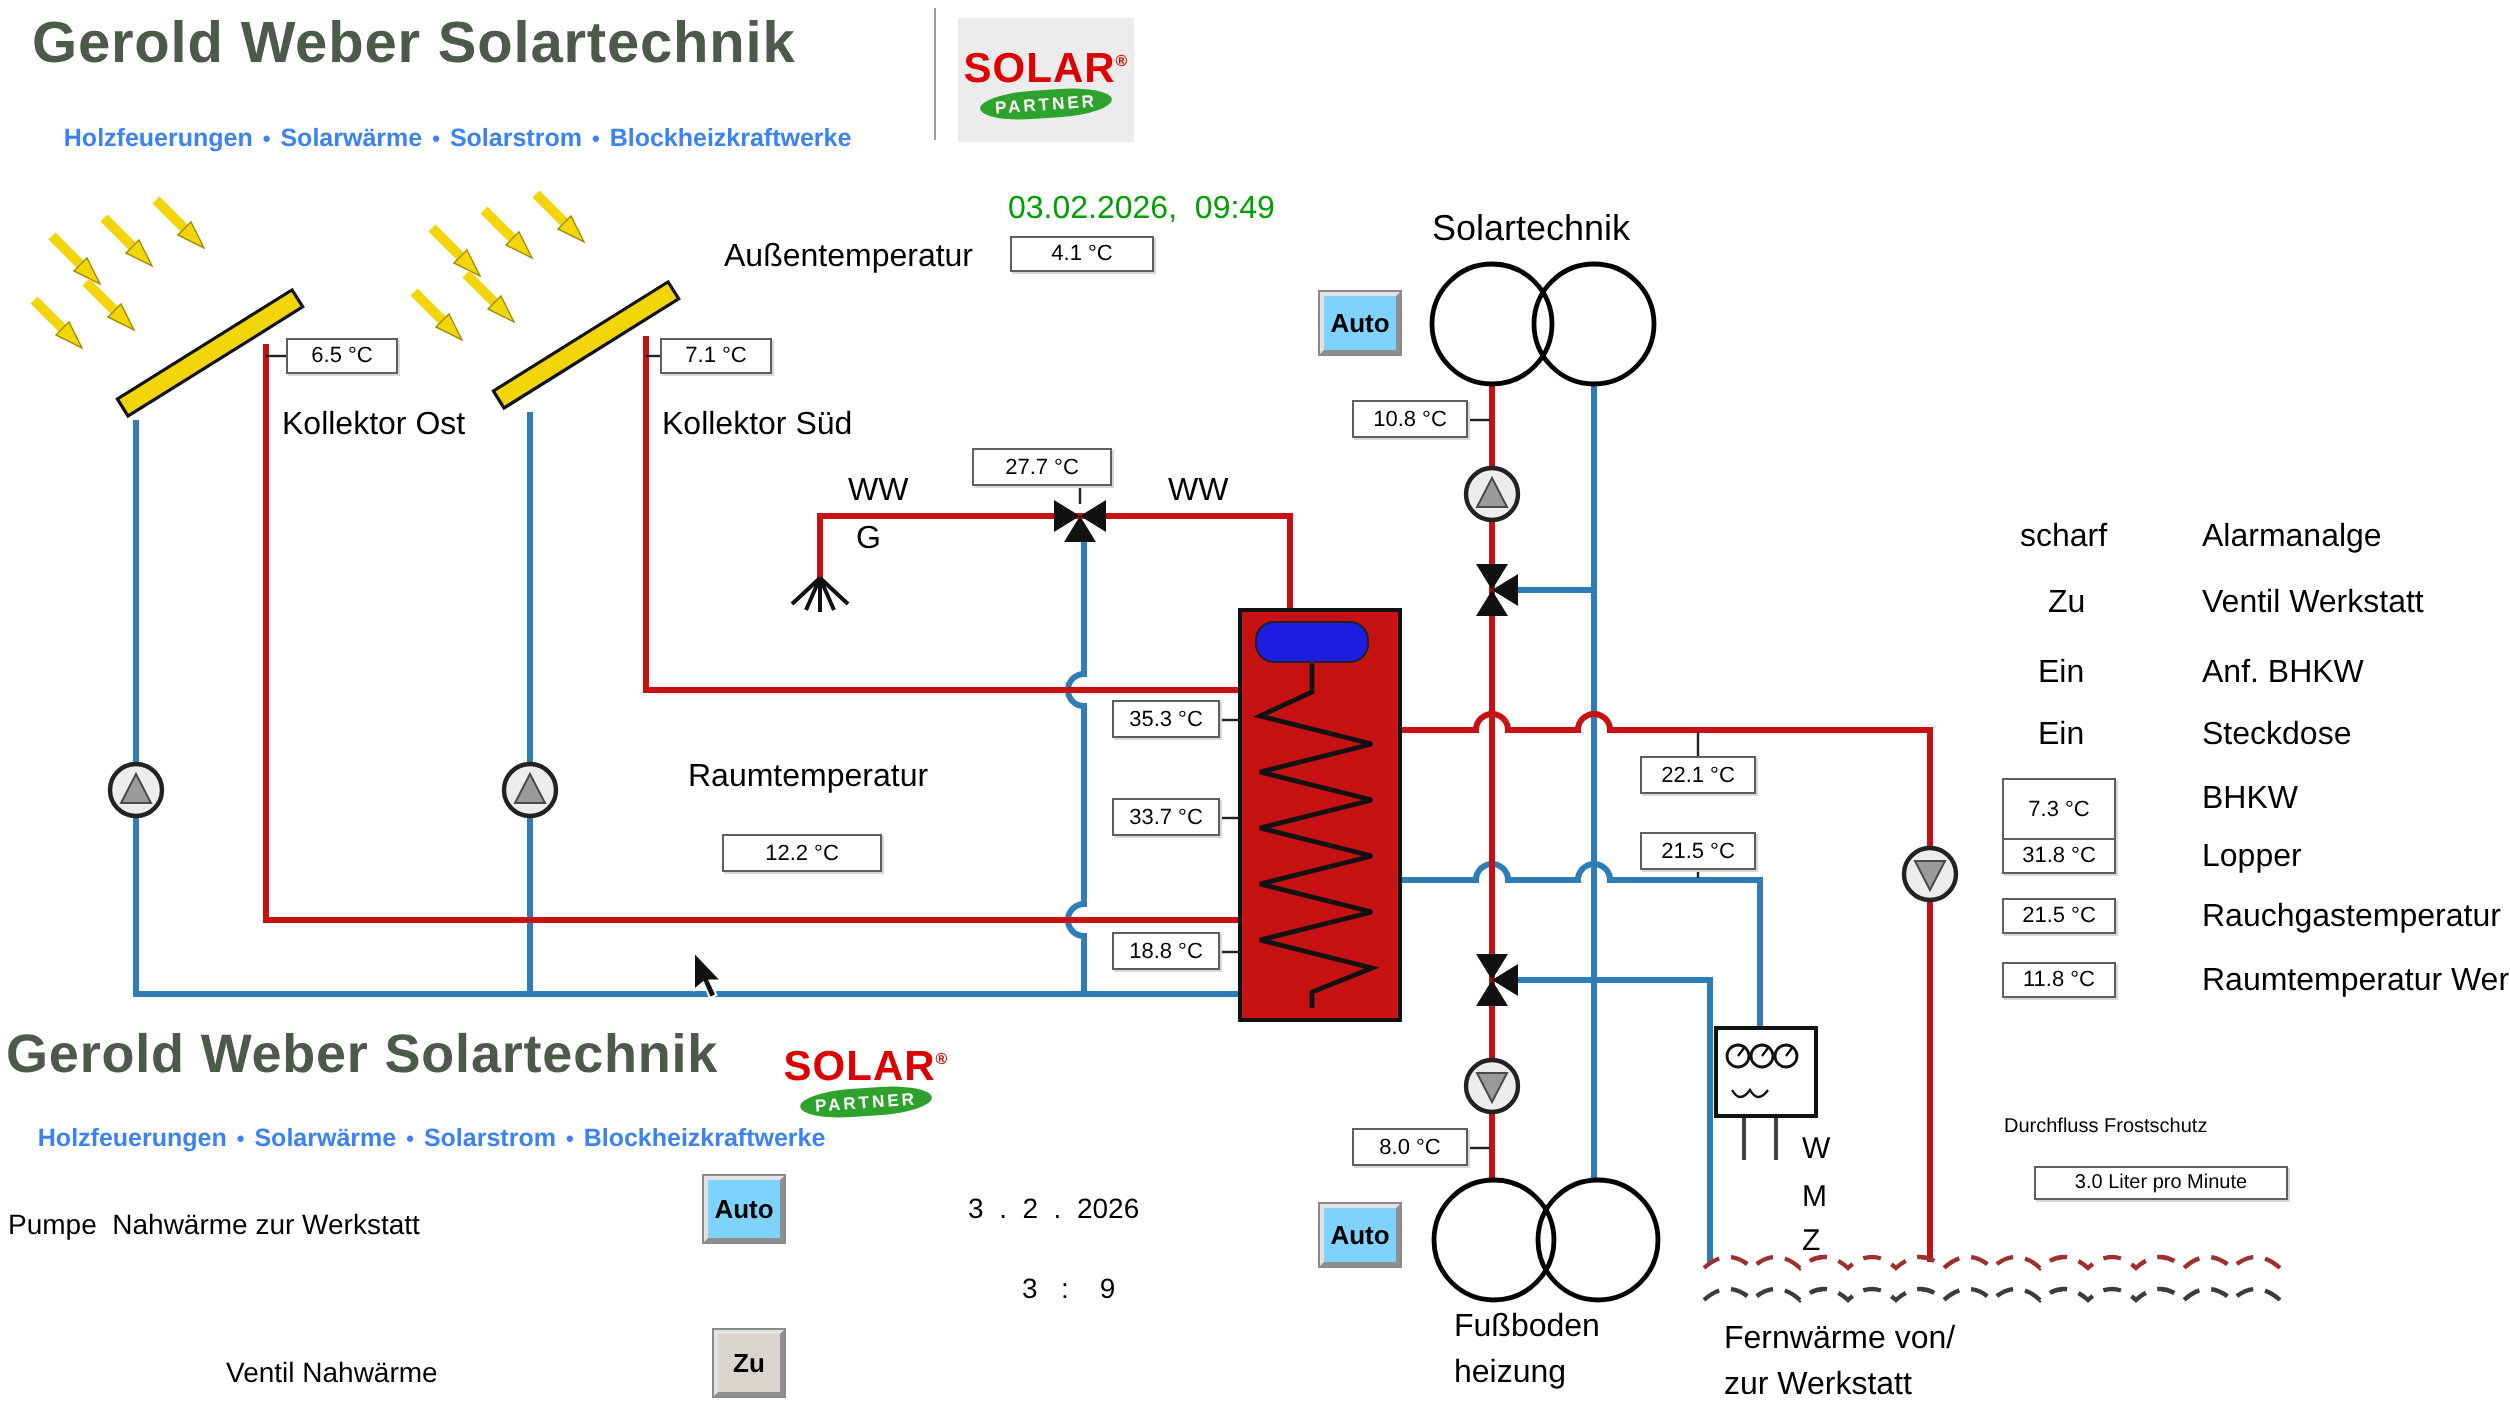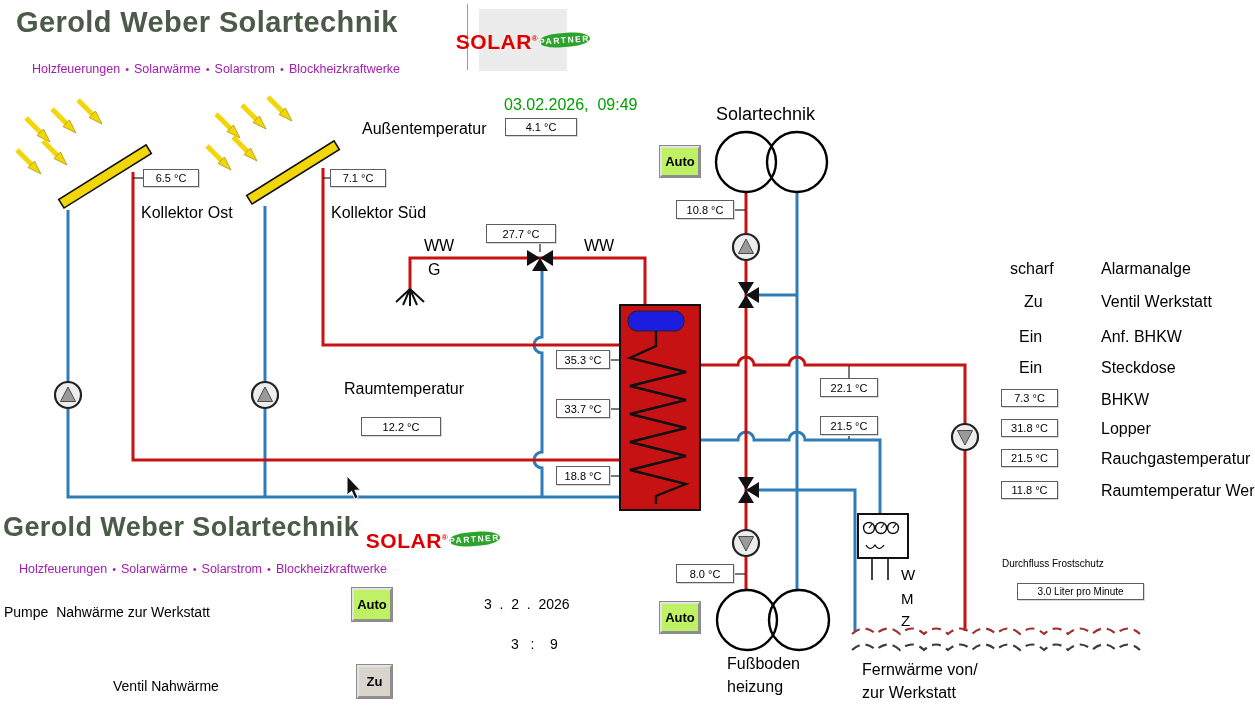--- a/index.html
+++ b/index.html
@@ -5,26 +5,26 @@
   *{margin:0;padding:0;box-sizing:border-box}
   html,body{background:#fff}
   #stage{position:relative;width:1255px;height:705px;background:#fff;overflow:hidden;
          font-family:"Liberation Sans","DejaVu Sans",sans-serif;color:#000}
   svg.layer{position:absolute;left:0;top:0}
   .tbox{position:absolute;background:#fff;border:1px solid #5e5e5e;box-shadow:1px 1px 0 #d8d8d8;
         font-size:11px;display:flex;align-items:center;justify-content:center;white-space:pre}
   .lbl{position:absolute;font-size:16px;white-space:pre}
   .btn{position:absolute;display:flex;align-items:center;justify-content:center;font-weight:bold;
        font-size:13px;font-family:inherit;border:2px outset #e3e3e3;outline:1px solid #8a8a8a;cursor:pointer}
-  .btn.green{background:#bef264}
+  .btn.green{background:#7dd3fc}
   .btn.gray{background:#d9d5cd}
   .logo-title{position:absolute;font-weight:bold;color:#4b5a49;letter-spacing:.4px;white-space:pre}
-  .logo-tagline{position:absolute;color:#a21caf;font-weight:normal;font-size:12.5px;white-space:pre}
+  .logo-tagline{position:absolute;color:#3b82f6;font-weight:bold;font-size:12.5px;white-space:pre}
   .logo-tagline .sep{padding:0 5px;font-size:11px}
-  .solar{position:absolute;display:flex;flex-direction:row;align-items:center;justify-content:center;gap:1px}
+  .solar{position:absolute;display:flex;flex-direction:column;align-items:center;justify-content:center;gap:1px}
   .solar .word{color:#dd0000;font-weight:bold;font-size:21px;line-height:19px;letter-spacing:.5px}
   .solar .word sup{font-size:8px}
   .solar .band{background:#2da32d;color:#fff;font-size:8.5px;font-weight:bold;letter-spacing:1.5px;
                width:66px;height:14px;line-height:14px;text-align:center;border-radius:50%/65%;transform:rotate(-4deg)}
   .green-text{color:#00a000}
   .divider{position:absolute;width:1px;background:#9a9a9a}
 </style>
 </head>
 <body>
 
@@ -194,21 +194,21 @@
 
   <div class="lbl" style="left:1010px;top:260px">scharf</div>
   <div class="lbl" style="left:1101px;top:260px">Alarmanalge</div>
   <div class="lbl" style="left:1024px;top:293px">Zu</div>
   <div class="lbl" style="left:1101px;top:293px">Ventil Werkstatt</div>
   <div class="lbl" style="left:1019px;top:328px">Ein</div>
   <div class="lbl" style="left:1101px;top:328px">Anf. BHKW</div>
   <div class="lbl" style="left:1019px;top:359px">Ein</div>
   <div class="lbl" style="left:1101px;top:359px">Steckdose</div>
 
-  <div class="tbox" style="left:1001px;top:389px;width:57px;height:18px">7.3 °C</div>
+  <div class="tbox" style="left:1001px;top:389px;width:57px;height:31px">7.3 °C</div>
   <div class="lbl" style="left:1101px;top:391px">BHKW</div>
   <div class="tbox" style="left:1001px;top:419px;width:57px;height:18px">31.8 °C</div>
   <div class="lbl" style="left:1101px;top:420px">Lopper</div>
   <div class="tbox" style="left:1001px;top:449px;width:57px;height:18px">21.5 °C</div>
   <div class="lbl" style="left:1101px;top:450px">Rauchgastemperatur</div>
   <div class="tbox" style="left:1001px;top:481px;width:57px;height:18px">11.8 °C</div>
   <div class="lbl" style="left:1101px;top:482px">Raumtemperatur Werkstatt</div>
 
   <div class="lbl" style="left:1002px;top:558px;font-size:10px">Durchfluss Frostschutz</div>
   <div class="tbox" style="left:1017px;top:583px;width:127px;height:17px;font-size:10px">3.0 Liter pro Minute</div>

